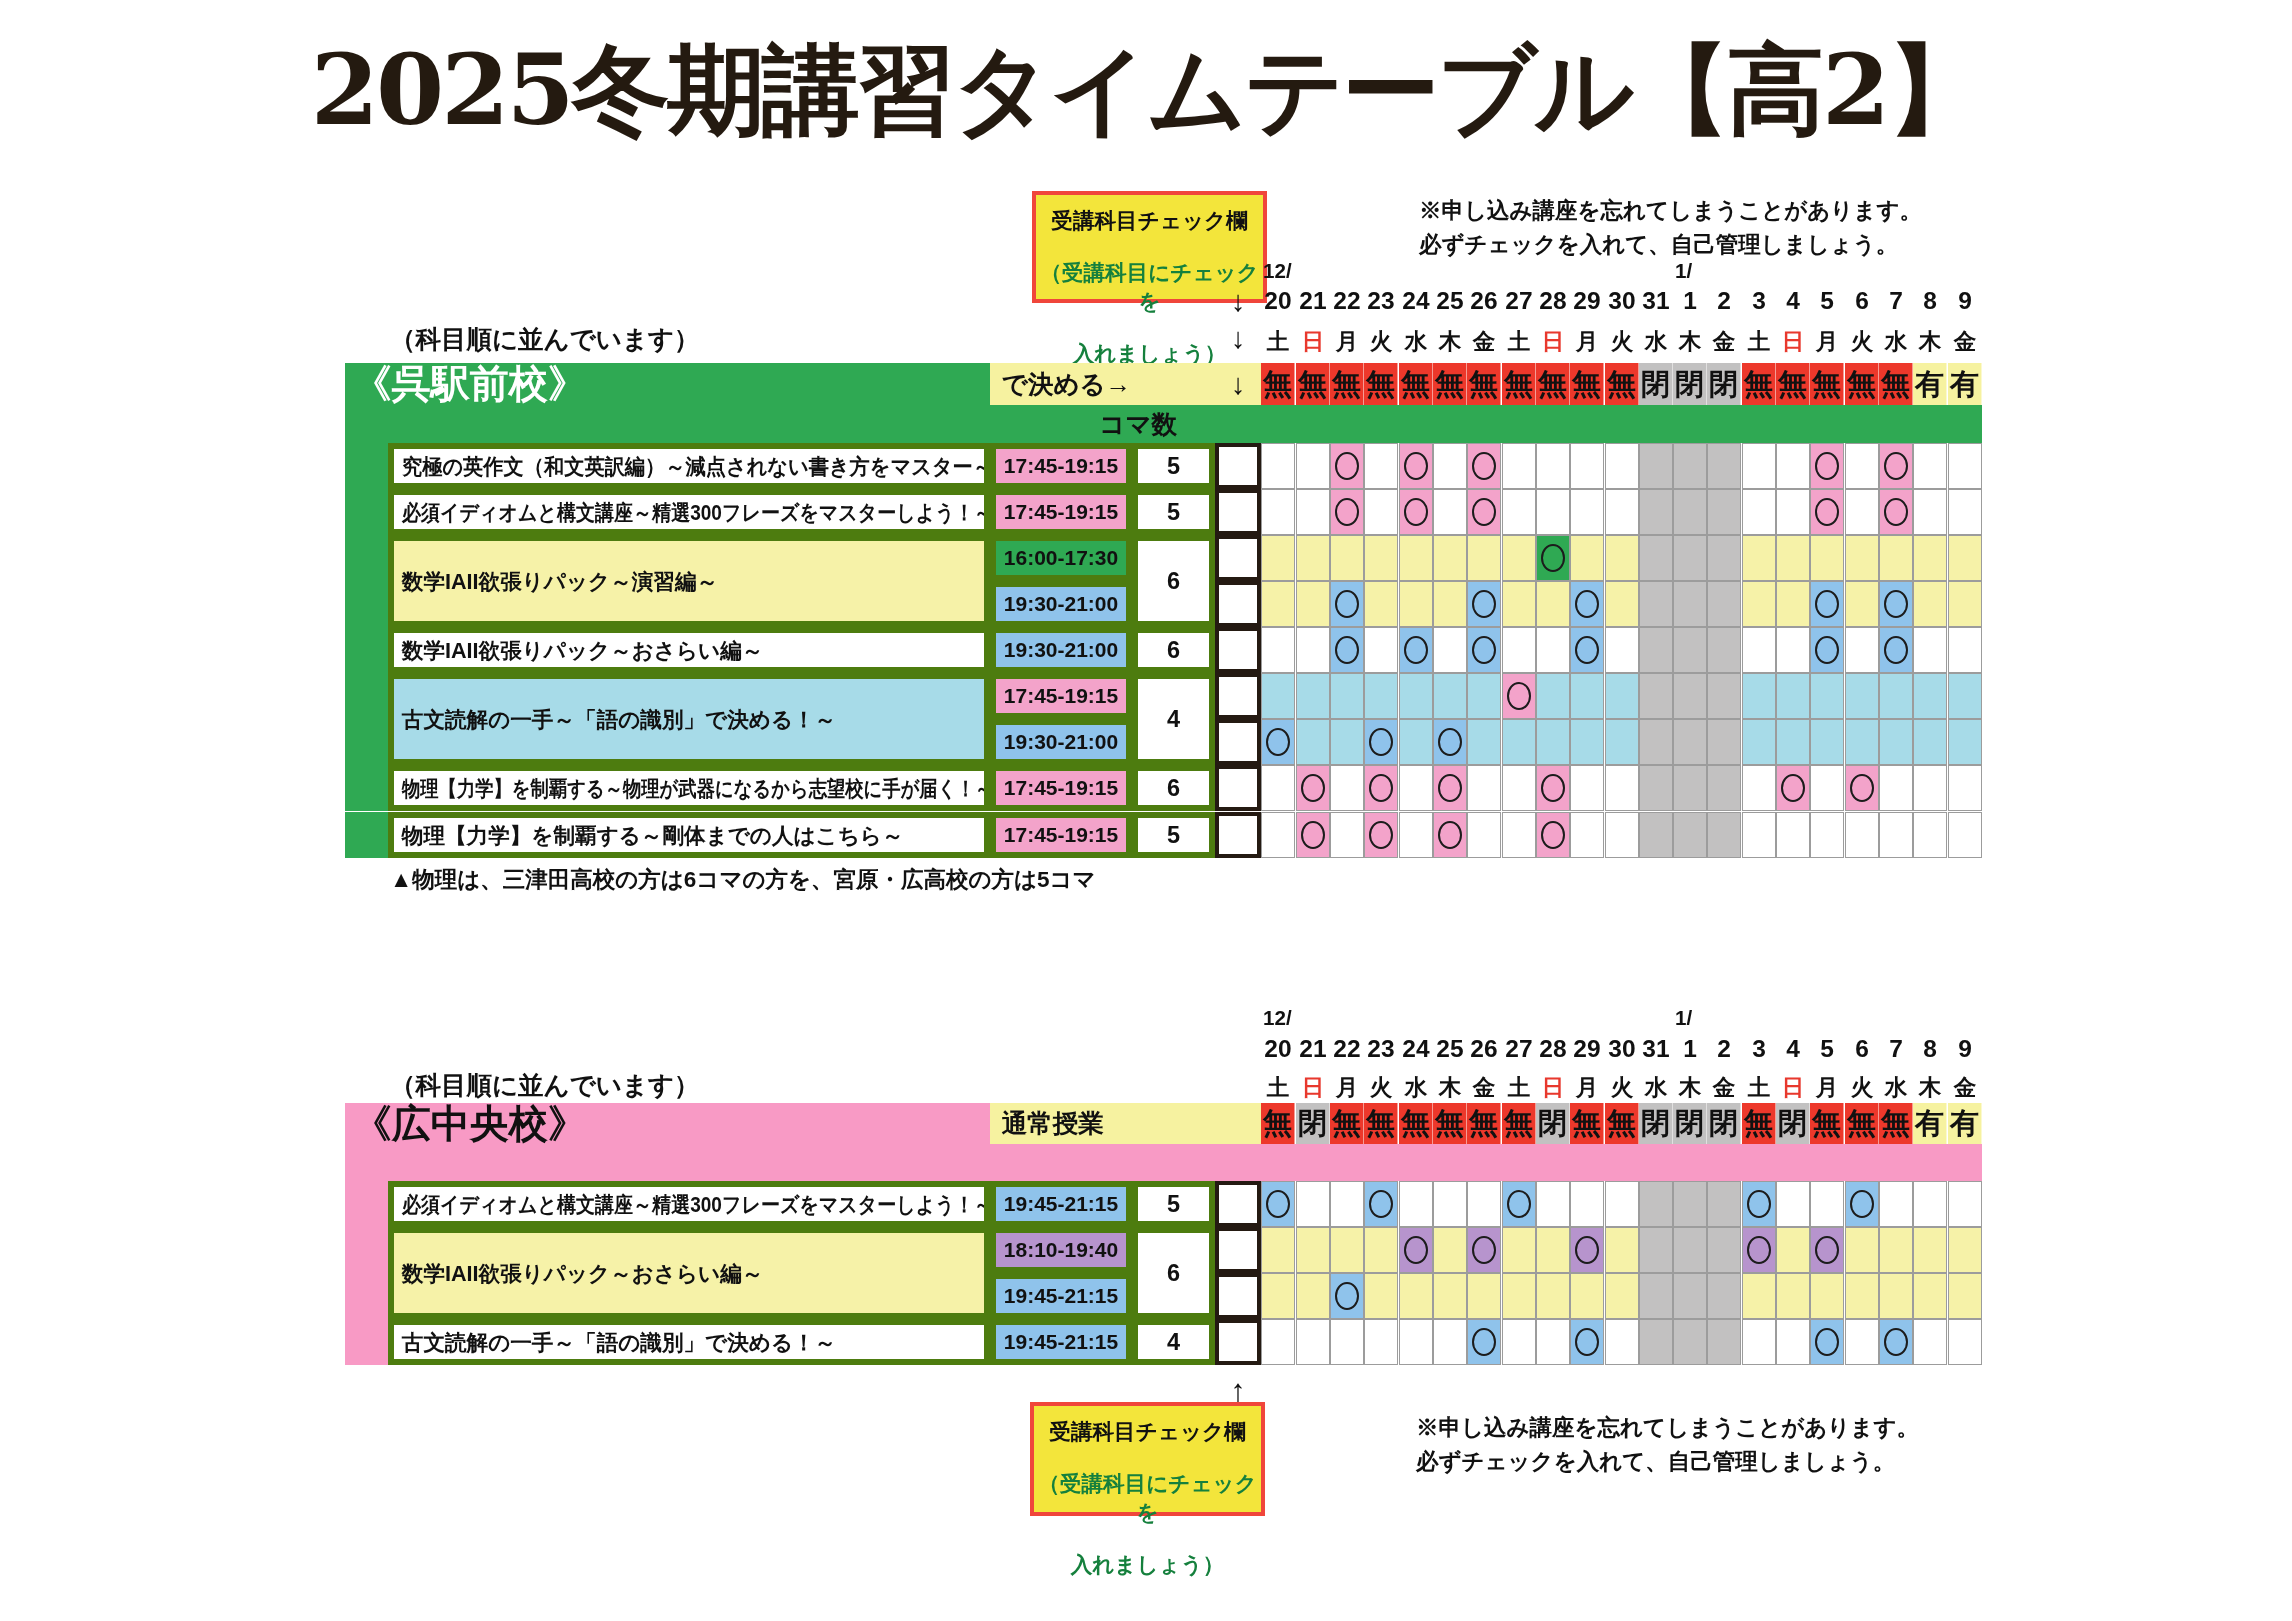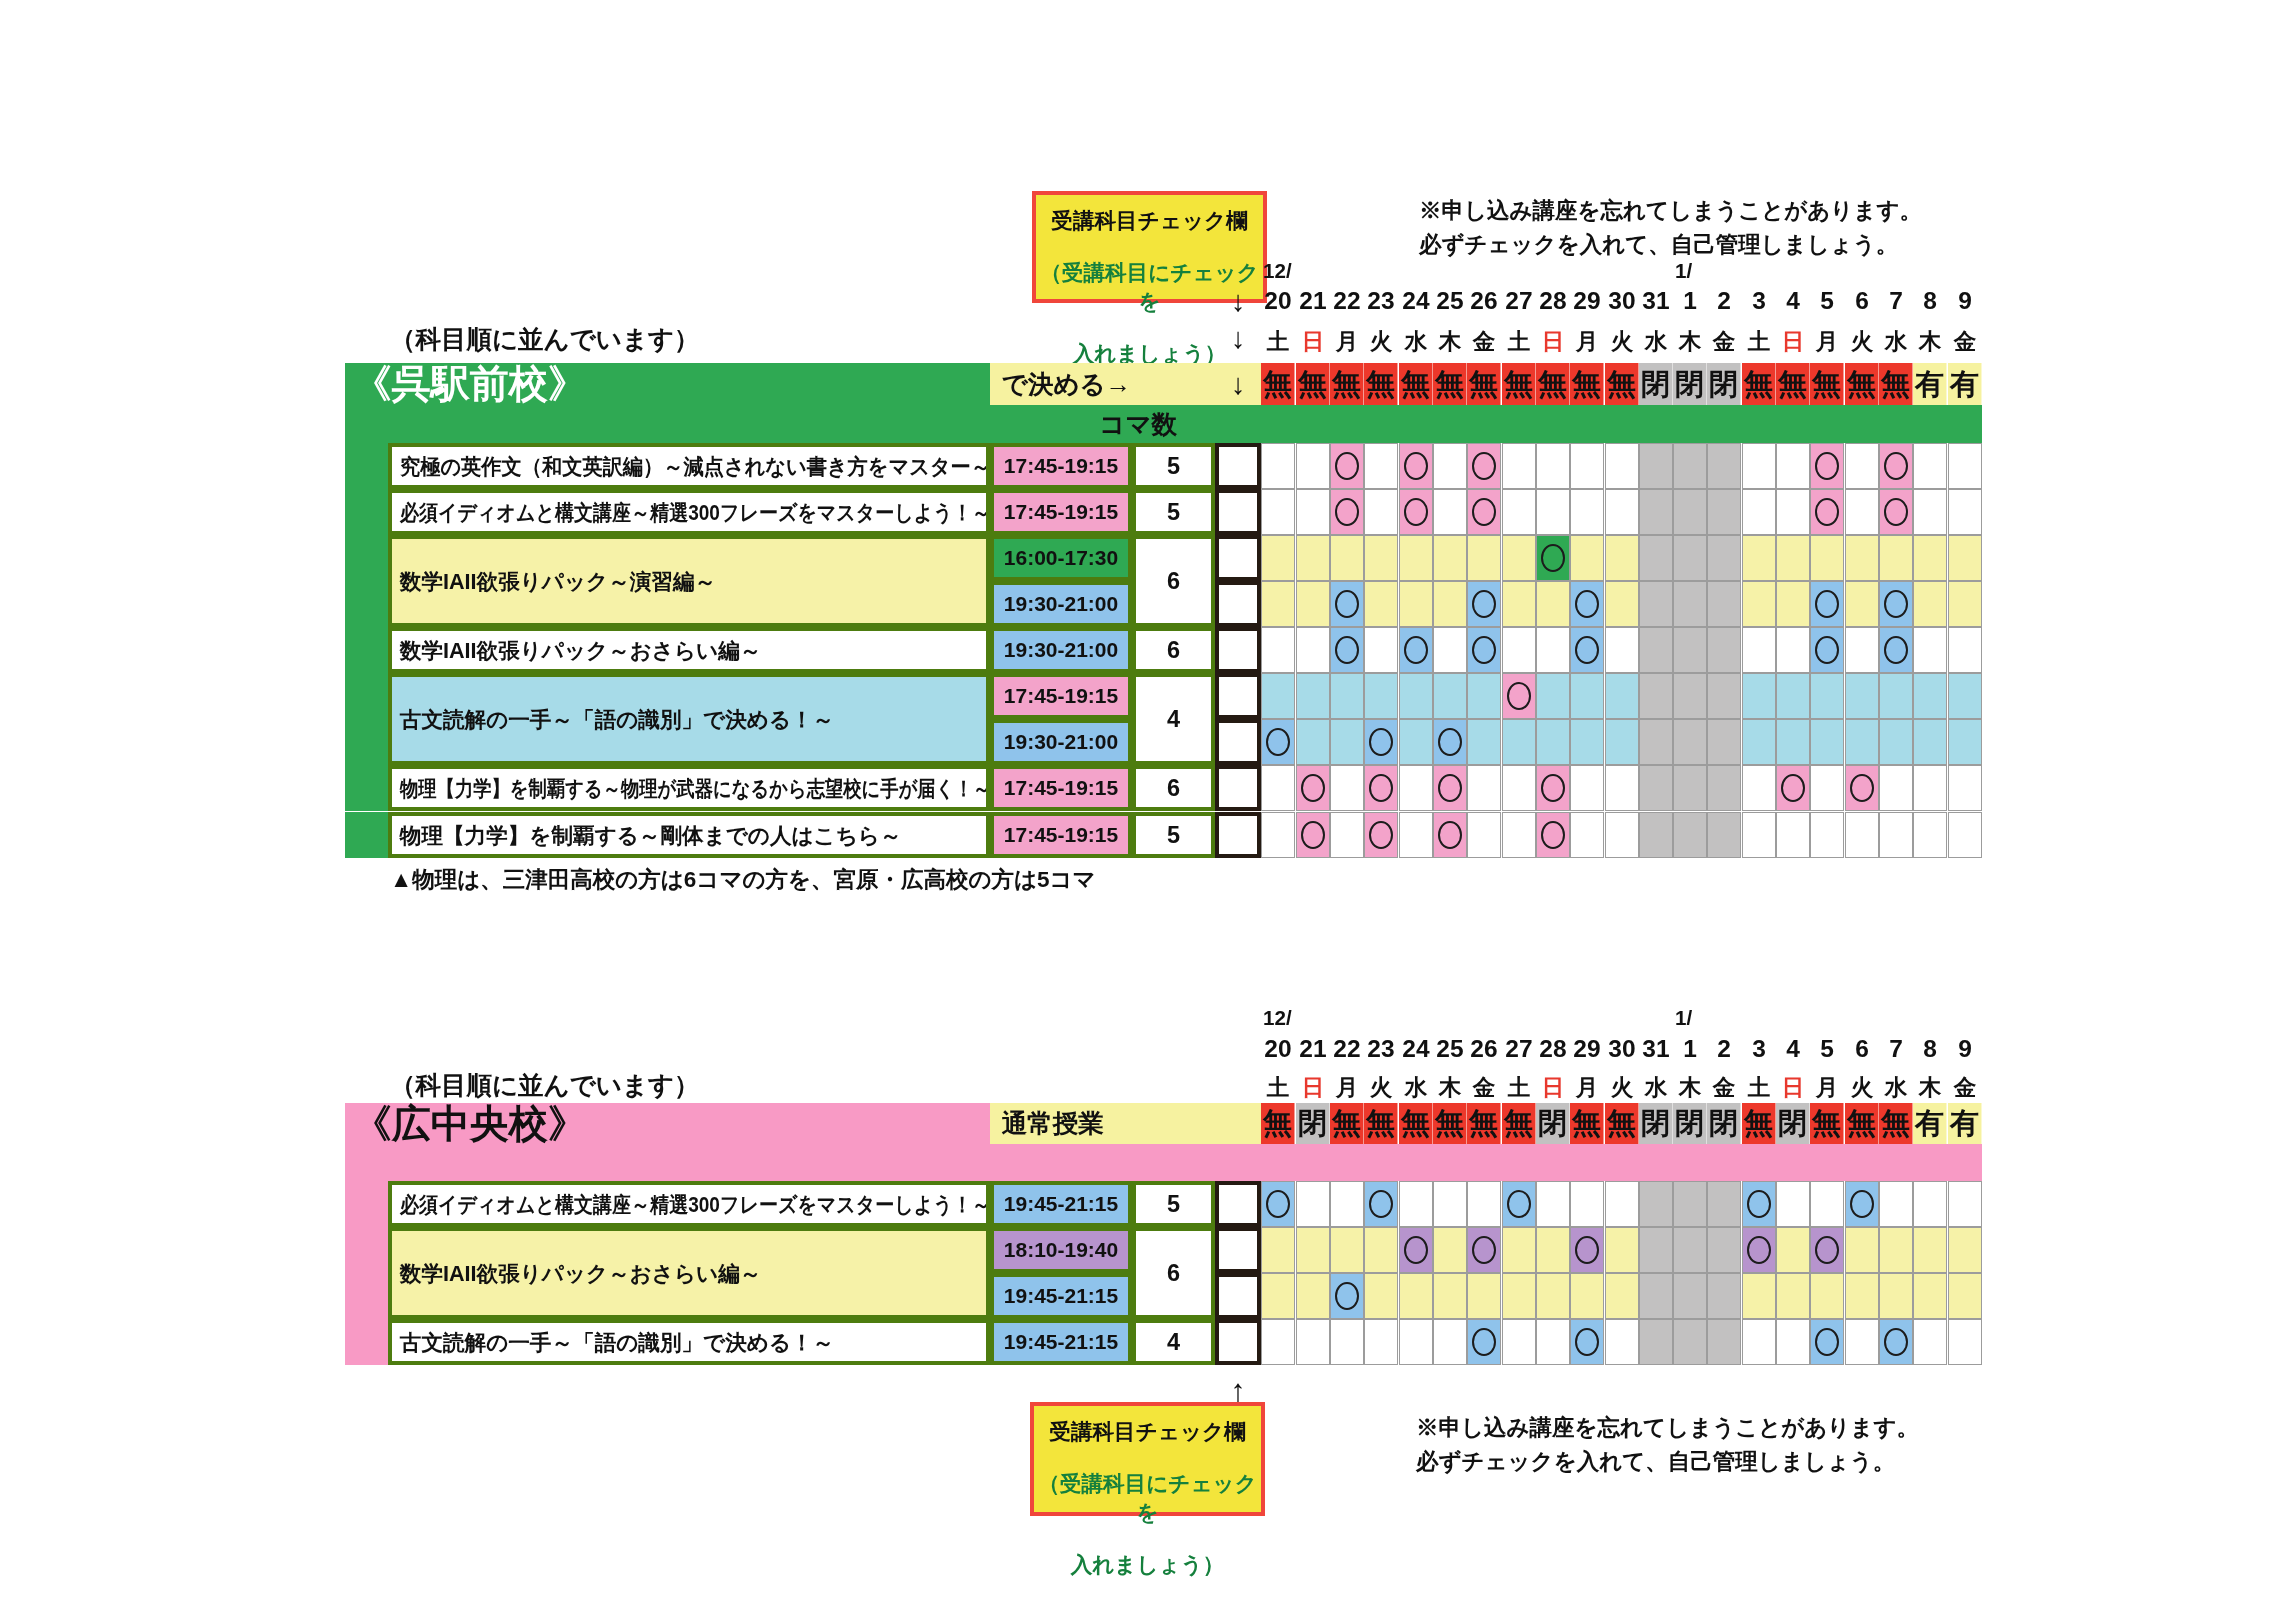--- a/index.html
+++ b/index.html
@@ -18,34 +18,35 @@
   .datelbl{font-weight:bold;font-size:24.5px;text-align:center;}
   .daylbl{font-weight:bold;font-size:22.5px;text-align:center;}
   .monthlbl{font-weight:bold;font-size:20.6px;}
   .schoolname{font-weight:bold;font-size:39px;padding-left:7.8px;white-space:nowrap;}
   .regular{font-weight:bold;font-size:25.5px;padding-left:11.8px;white-space:nowrap;}
   .statuslet{font-weight:bold;font-size:29px;text-align:center;
              border-right:1px solid rgba(255,255,255,0.5);}
   .komalabel{font-weight:bold;font-size:25.5px;text-align:right;}
   .arrow{font-weight:bold;font-size:29px;text-align:center;color:#111;}
   .gc{border:1px solid #9c9c9c;}
-  .cellborder{border:4px solid #4d7c0f;}
+  .cellborder{border:6px solid #4d7c0f;}
   .coursename{font-weight:bold;font-size:21.6px;padding-left:7.8px;white-space:nowrap;overflow:hidden;}
   .coursename span{display:inline-block;white-space:nowrap;transform-origin:left center;}
   .timecell{font-weight:bold;font-size:21px;}
   .komacell{font-weight:bold;font-size:23.5px;}
   .checkbox{border:4.9px solid #241a12;background:#ffffff;}
   .circle{border:2.9px solid #1c1c1c;border-radius:50%;width:20.6px;height:24.5px;}
   .sortnote{font-weight:bold;font-size:25.5px;white-space:nowrap;}
   .footnote{font-weight:bold;font-size:22.5px;line-height:1.5;white-space:nowrap;}
 </style>
 </head>
 <body>
 
 <div id="page">
+  <div class="abs title">2025冬期講習タイムテーブル【高2】</div>
 
   <div class="abs ybox" style="left:1032px;top:191px;width:235px;height:112px;">
     <div class="l1">受講科目チェック欄</div>
     <div class="l2">（受講科目にチェックを</div>
     <div class="l2">入れましょう）</div>
   </div>
 
   <div class="abs note" style="left:1419px;top:194px;">
     <div>※申し込み講座を忘れてしまうことがあります。</div>
     <div>必ずチェックを入れて、自己管理しましょう。</div>

